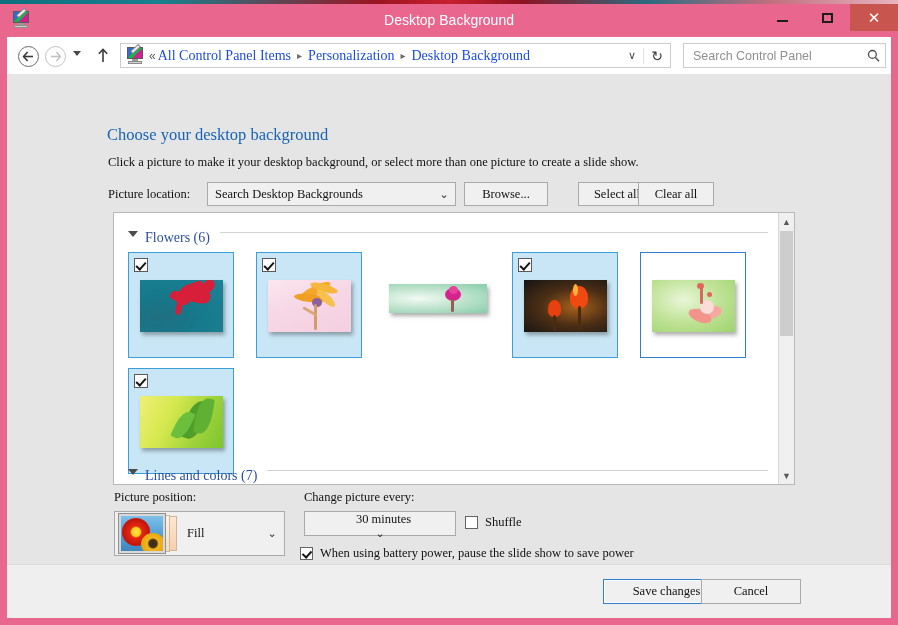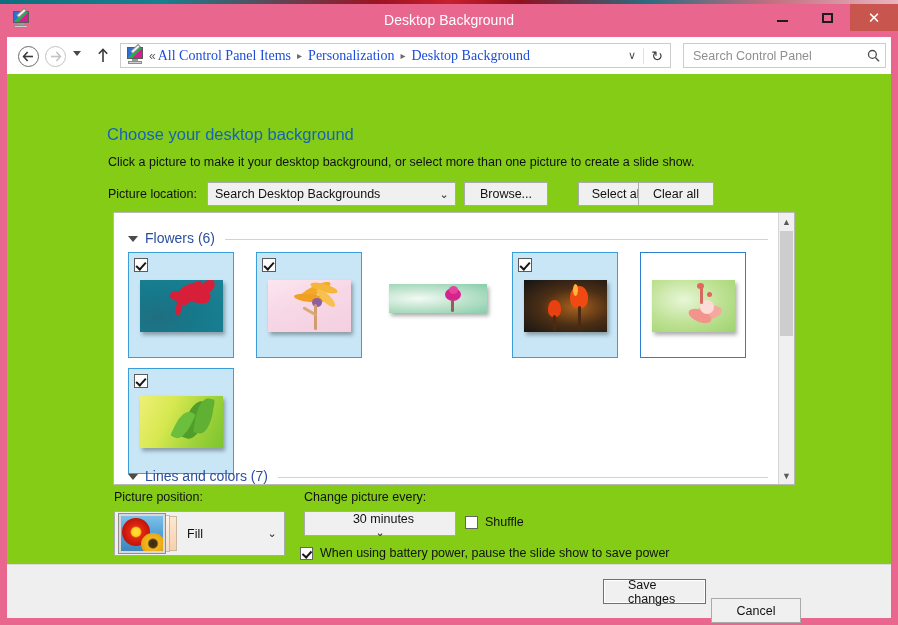--- a/index.html
+++ b/index.html
@@ -227,21 +227,22 @@
     color: #1b1b1b;
     background: transparent;
   }
   #search-input::placeholder { color: #8f8f8f; }
   #search-icon { width: 24px; display: flex; align-items: center; justify-content: center; }
 
   
   #panel {
     position: relative;
     height: 544px;
-    background: #84cc16;
+    background: #e5e5e5;
+    font-family: Liberation Serif, serif;
   }
   #page-title {
     position: absolute;
     left: 100px; top: 51px;
     font-size: 16.5px;
     color: #1863b5;
     white-space: nowrap;
   }
   #page-subtitle {
     position: absolute;
@@ -308,21 +309,20 @@
   #gallery-inner {
     position: absolute;
     left: 0; top: 0;
     width: 665px;
     height: 100%;
   }
   .group-header {
     position: absolute;
     left: 14px;
     display: flex;
-    align-items: center;
     width: 640px;
   }
   .group-tri {
     width: 0; height: 0;
     border-left: 5px solid transparent;
     border-right: 5px solid transparent;
     border-top: 6px solid #4b4b4b;
     margin-right: 7px;
     margin-top: 1px;
   }
@@ -559,22 +559,21 @@
   }
   #btn-save {
     right: 185px;
     width: 103px;
     border: 1px solid #2f7fd0;
     box-shadow: inset 0 0 0 1px #ffffff;
     padding-left: 24px;
   }
   #btn-cancel {
     right: 90px;
-    width: 90px;
-    margin-top: 19px;
+    width: 100px;
   }
 </style>
 </head>
 <body>
 
 <div id="desktop">
   <div id="desktop-strip-a"></div>
 </div>
 
 <div id="window">

